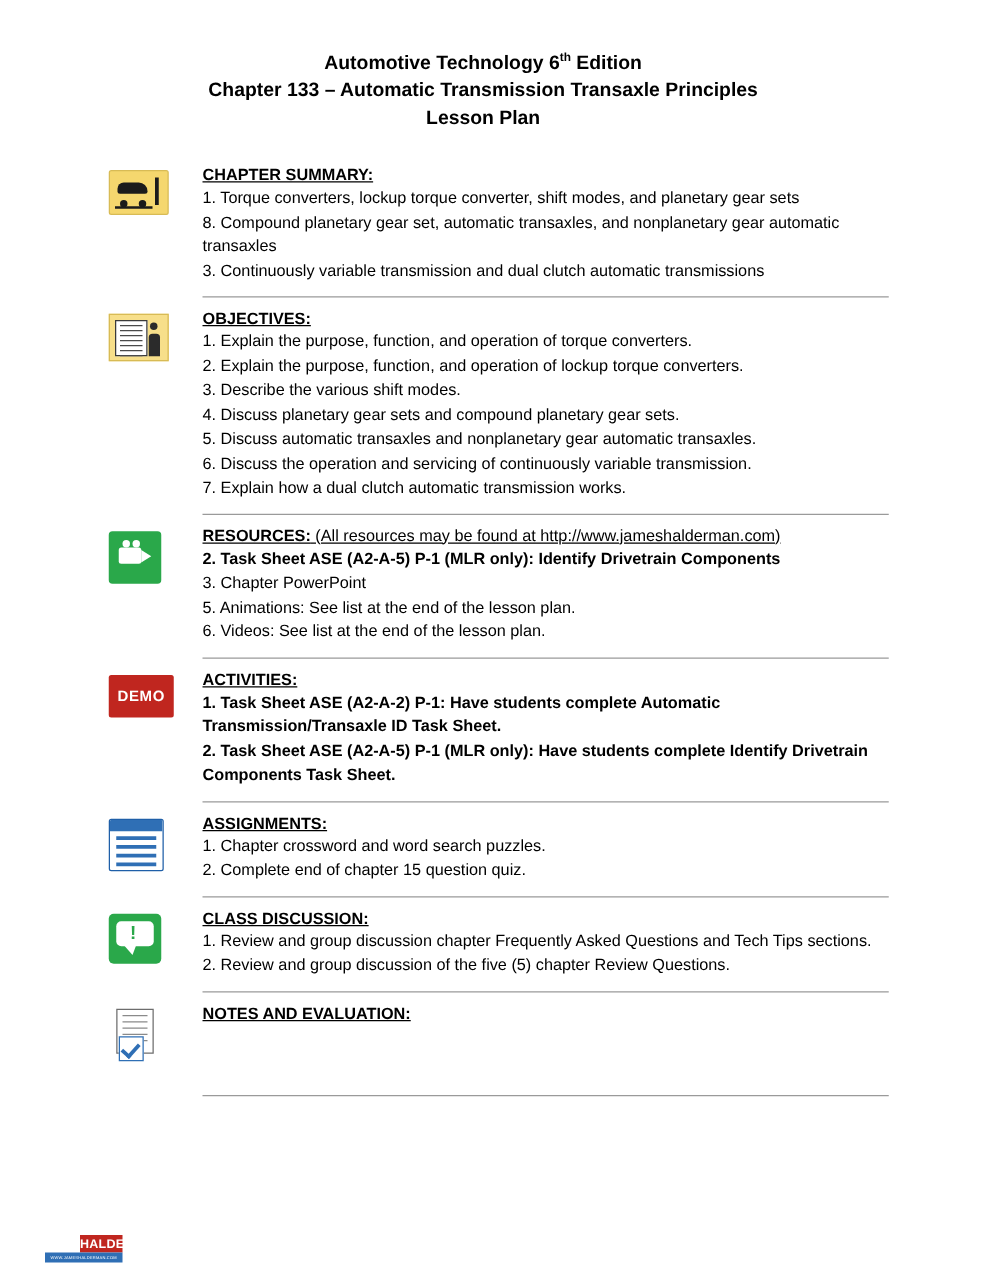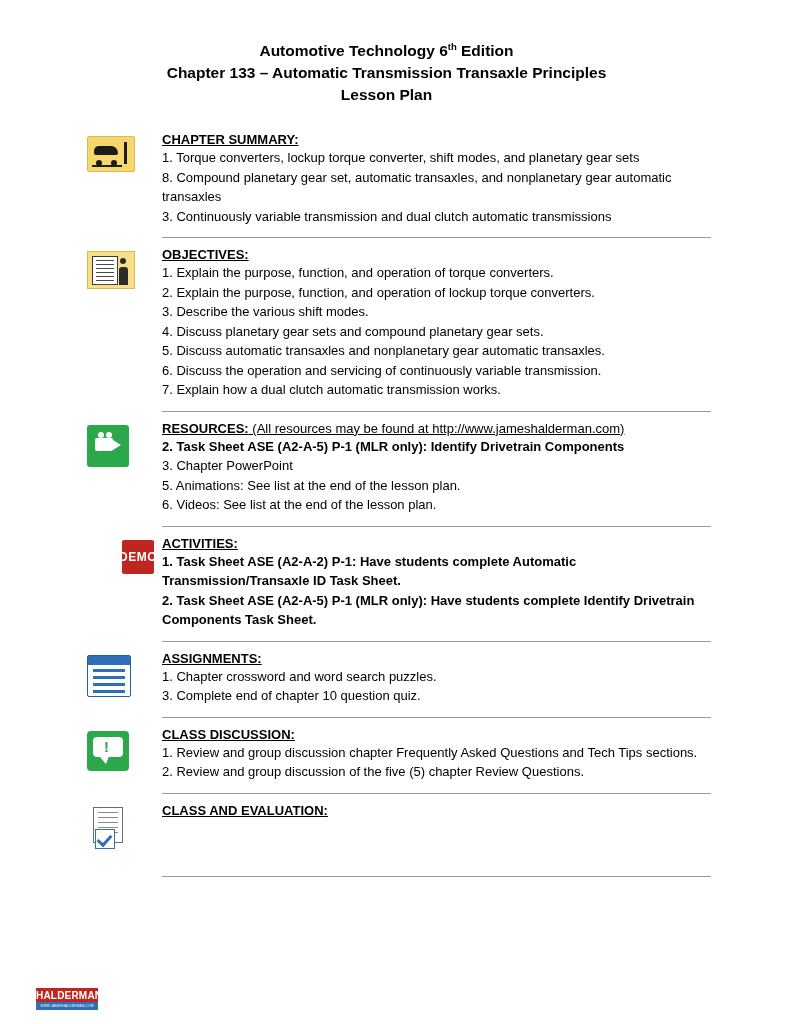--- a/index.html
+++ b/index.html
@@ -183,30 +183,29 @@
   .ico-video .dot2 {
     position: absolute;
     left: 19px; top: 7px;
     width: 6px; height: 6px;
     border-radius: 50%;
     background: #ffffff;
   }
   
   .ico-demo {
     background: #c0261f;
-    width: 32px; height: 34px;
+    width: 52px; height: 34px;
     border-radius: 2px;
     color: #ffffff;
     font-size: 12px;
     font-weight: bold;
     letter-spacing: 0.5px;
     display: flex;
     align-items: center;
     justify-content: center;
-    margin-left: 35px;
   }
   
   .ico-pad {
     width: 42px; height: 40px;
     background: #ffffff;
     border: 1px solid #1f5fa8;
     border-radius: 2px;
     position: relative;
     overflow: hidden;
   }
@@ -293,20 +292,21 @@
     width: 62px;
   }
   .footer-logo .brand {
     background: #c0261f;
     color: #ffffff;
     font-weight: bold;
     font-size: 10px;
     letter-spacing: 0.2px;
     text-align: center;
     padding: 2px 0 1px 0;
+    margin-left: 28px;
   }
   .footer-logo .sub {
     background: #2f6fb5;
     color: #ffffff;
     font-size: 3.2px;
     text-align: center;
     letter-spacing: 0.2px;
     padding: 2px 0;
     line-height: 4px;
   }
@@ -420,21 +420,21 @@
           <i></i>
             <i></i>
             <i></i>
             <i></i>
         </div>
       </div>
     </div>
     <div class="body-col">
       <div class="sec-head">ASSIGNMENTS:</div>
       <div class="line-item">1. Chapter crossword and word search puzzles.</div>
-      <div class="line-item">3. Complete end of chapter 10 question quiz.</div>
+      <div class="line-item">2. Complete end of chapter 15 question quiz.</div>
       <div class="rule"></div>
     </div>
   </div>
 
   <div class="section">
     <div class="icon-col">
       <div class="icon">
         <div class="ico-bubble">
           <div class="b"></div>
           <div class="tailtri"></div>
@@ -459,21 +459,21 @@
               <i></i>
               <i></i>
               <i></i>
               <i></i>
             </div>
           <div class="chk"></div>
         </div>
       </div>
     </div>
     <div class="body-col">
-      <div class="sec-head">CLASS AND EVALUATION:</div>
+      <div class="sec-head">NOTES AND EVALUATION:</div>
       <div class="rule notes-rule-1"></div>
     </div>
   </div>
 
   <div class="footer-logo">
     <div class="brand">HALDERMAN</div>
     <div class="sub">WWW.JAMESHALDERMAN.COM</div>
   </div>
 
 </div>

